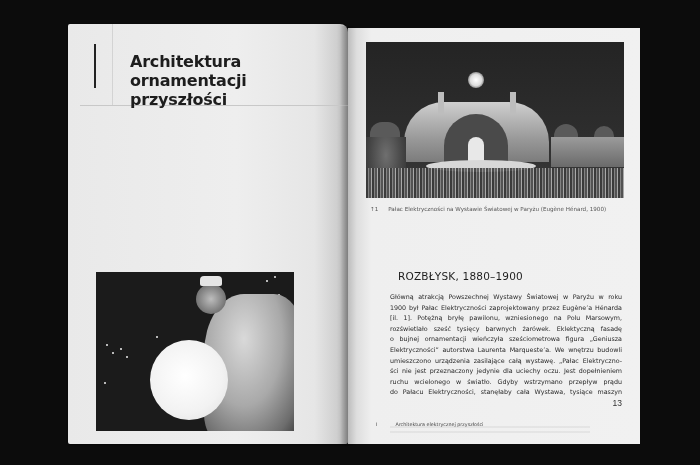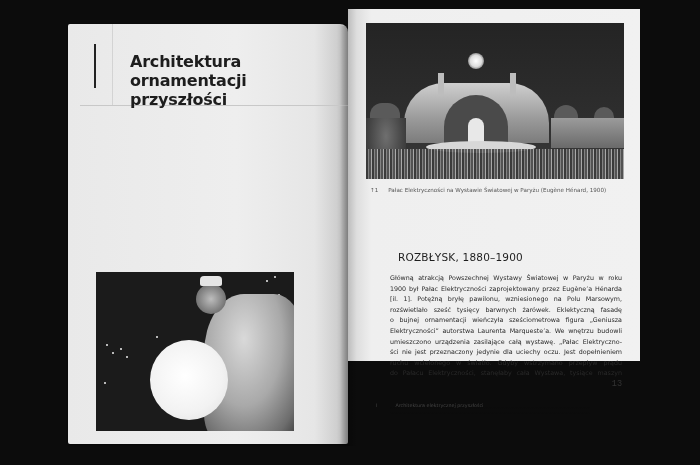--- a/index.html
+++ b/index.html
@@ -16,22 +16,22 @@
     .page-left {
       position: absolute;
       left: 68px; top: 24px;
       width: 280px; height: 420px;
       background: linear-gradient(90deg, #e9e9e9 0%, #eeeeee 60%, #e6e6e6 88%, #cfcfcf 96%, #a8a8a8 100%);
       border-radius: 2px 8px 2px 2px;
       box-shadow: 0 1px 2px rgba(0,0,0,.4);
     }
     .page-right {
       position: absolute;
-      left: 348px; top: 9px;
-      width: 292px; height: 352px;
+      left: 348px; top: 28px;
+      width: 292px; height: 416px;
       background: linear-gradient(90deg, #bdbdbd 0%, #dedede 3%, #efefef 8%, #f1f1f1 100%);
     }
     .spine-shadow {
       position: absolute; left: 340px; top: 26px; width: 16px; height: 420px;
       background: linear-gradient(90deg, rgba(0,0,0,0) 0%, rgba(0,0,0,.25) 50%, rgba(0,0,0,.05) 100%);
     }
     
     .vbar {
       position: absolute; left: 26px; top: 20px;
       width: 2px; height: 44px; background: #222;
@@ -138,21 +138,21 @@
       font-size: 6.35px; line-height: 10.6px; color: #2a2a2a;
       text-align: justify; margin: 0;
     }
     .body-text span { display: block; white-space: nowrap; text-align-last: justify; }
     .ghost-lines {
       position: absolute; left: 42px; top: 398px; width: 200px; height: 10px;
       background: repeating-linear-gradient(180deg, rgba(0,0,0,.05) 0 2px, rgba(0,0,0,0) 2px 5px);
     }
     .page-number {
       position: absolute; right: 18px; top: 370px;
-      font-family: Liberation Mono, monospace; font-size: 8.5px; color: #333;
+      font-family: Liberation Sans, sans-serif; font-size: 8.5px; color: #333;
     }
     .running-footer {
       position: absolute; left: 28px; top: 394px;
       font-size: 4.8px; color: #444; display: flex; gap: 18px;
       white-space: nowrap;
     }
   </style>
 </head>
 <body>
 

